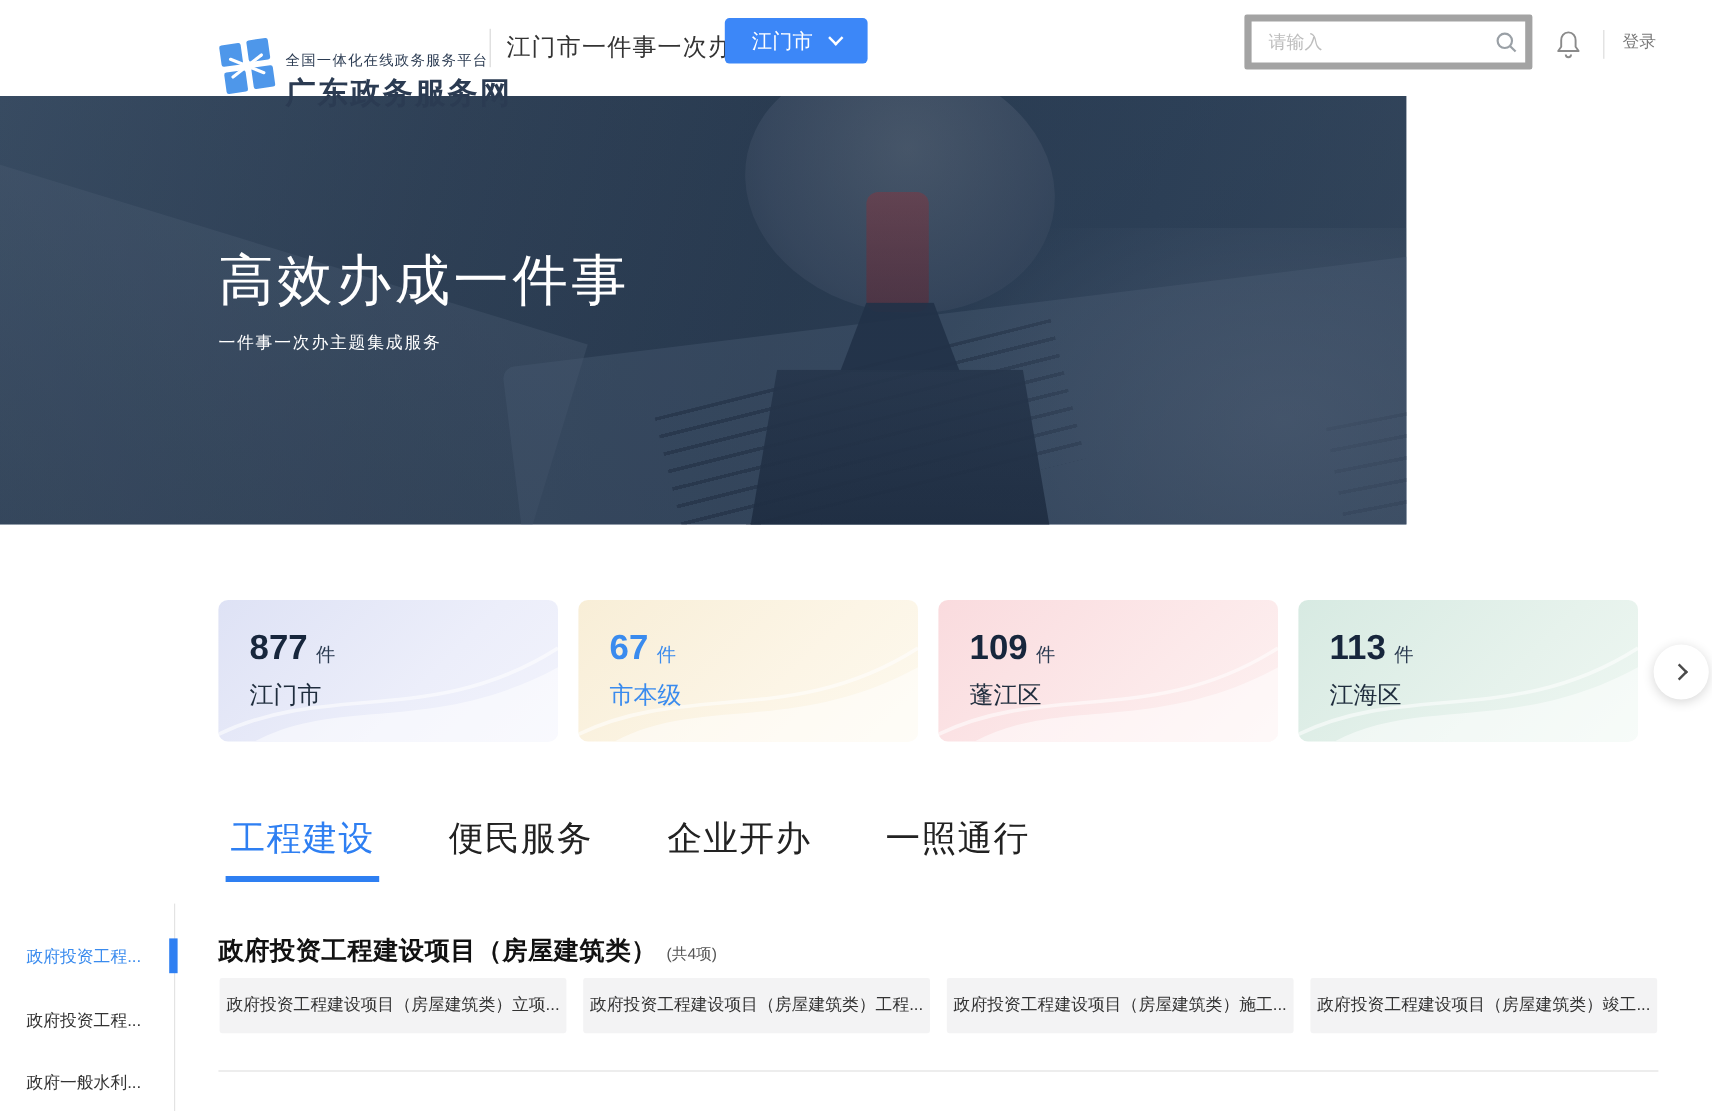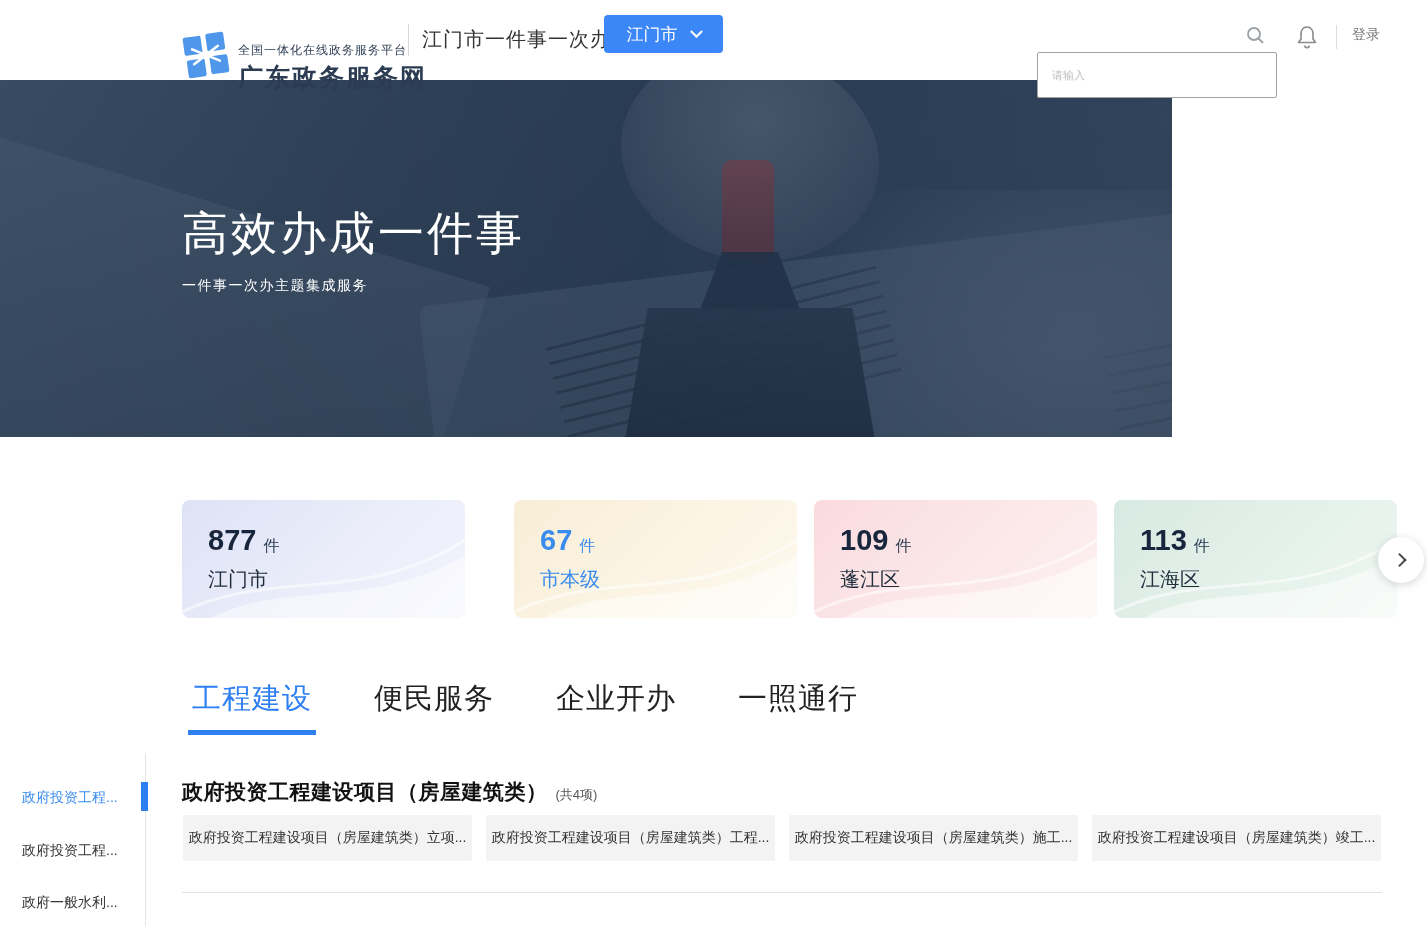--- a/index.html
+++ b/index.html
@@ -17,22 +17,22 @@
   .logo-small { font-size:12px; color:#2b3b52; letter-spacing:1px; }
   .logo-big { font-size:25px; font-weight:bold; color:#2b3b52; letter-spacing:2px; margin-top:2px; }
   .header-divider { position:absolute; left:408px; top:24px; width:1px; height:32px; background:#d9d9d9; }
   .page-title { position:absolute; left:422px; top:26px; font-size:20px; color:#333; font-weight:normal; letter-spacing:1px; }
   .city-btn { position:absolute; left:604px; top:15px; width:119px; height:38px; background:#3c87f8; border:none;
     border-radius:4px; color:#fff; font-size:17px; display:flex; align-items:center; justify-content:center;
     gap:14px; cursor:pointer; font-family:inherit; }
   .chev-down { width:9px; height:9px; border-right:2px solid #fff; border-bottom:2px solid #fff;
     transform:rotate(45deg) translate(-2px,-2px); }
   .searchbox { position:absolute; left:1037px; top:12px; width:240px; height:46px; }
-  .searchbox input { width:100%; height:100%; border:1px solid #a3a3a3; border-radius:2px; padding:0 42px 0 14px;
-    font-size:11px; color:#333; outline:none; font-family:inherit;margin-top:40px; }
+  .searchbox input { width:100%; height:100%; border:6px solid #a3a3a3; border-radius:2px; padding:0 42px 0 14px;
+    font-size:15px; color:#333; outline:none; font-family:inherit; }
   .searchbox input::placeholder { color:#bdbdbd; }
   .search-icon { position:absolute; right:12px; top:13px; cursor:pointer; }
   .bell { position:absolute; left:1295px; top:24px; cursor:pointer; }
   .header-vline { position:absolute; left:1336px; top:25px; width:1px; height:24px; background:#ddd; }
   .login { position:absolute; left:1352px; top:26px; font-size:14px; color:#777; cursor:pointer; text-decoration:none; }
 
   
   .hero { position:absolute; top:80px; left:0; width:1172px; height:357px; overflow:hidden;
     background:linear-gradient(105deg,#43586f 0%,#36495f 30%,#2e4157 55%,#334860 78%,#3c5066 100%); }
   .hero * { pointer-events:none; }
@@ -58,21 +58,21 @@
   .hero-overlay { position:absolute; inset:0; background:linear-gradient(rgba(30,45,66,.30),rgba(30,45,66,.42)); }
   .hero-title { position:absolute; left:182px; top:123px; font-size:46px; font-weight:500; color:#fff;
     letter-spacing:3px; z-index:2; }
   .hero-subtitle { position:absolute; left:182px; top:197px; font-size:14px; color:#fff; letter-spacing:1.5px; z-index:2; }
 
   
   .stats { position:absolute; top:500px; left:182px; display:flex; gap:17px; }
   .stat-card { position:relative; width:283px; height:118px; border-radius:8px; overflow:hidden;
     padding:24px 0 0 26px; cursor:pointer; }
   .stat-card.c0 { background:linear-gradient(135deg,#dee2f5 0%,#eceefa 60%,#f2f3fc 100%); }
-  .stat-card.c1 { background:linear-gradient(135deg,#f8eed7 0%,#fcf5e6 60%,#fdf9ee 100%);margin-left:32px; }
+  .stat-card.c1 { background:linear-gradient(135deg,#f8eed7 0%,#fcf5e6 60%,#fdf9ee 100%); }
   .stat-card.c2 { background:linear-gradient(135deg,#fadbde 0%,#fce9ea 60%,#fdf1f1 100%); }
   .stat-card.c3 { background:linear-gradient(135deg,#d7eae2 0%,#e6f2ec 60%,#eef7f2 100%); }
   .stat-wave { position:absolute; left:0; bottom:0; width:100%; height:100%; }
   .stat-top { position:relative; z-index:2; display:flex; align-items:flex-end; gap:7px; }
   .stat-num { font-size:29px; font-weight:bold; color:#17263c; }
   .stat-unit { font-size:16px; color:#2a3a50; }
   .stat-region { position:relative; z-index:2; font-size:20px; color:#1f2d3d; margin-top:9px; }
   .stat-card.selected .stat-num, .stat-card.selected .stat-unit, .stat-card.selected .stat-region { color:#3a8bee; }
   .next-btn { position:absolute; left:1378px; top:537px; width:46px; height:46px; border-radius:50%;
     background:#fff; border:none; box-shadow:0 2px 10px rgba(0,0,0,.16); cursor:pointer; }

